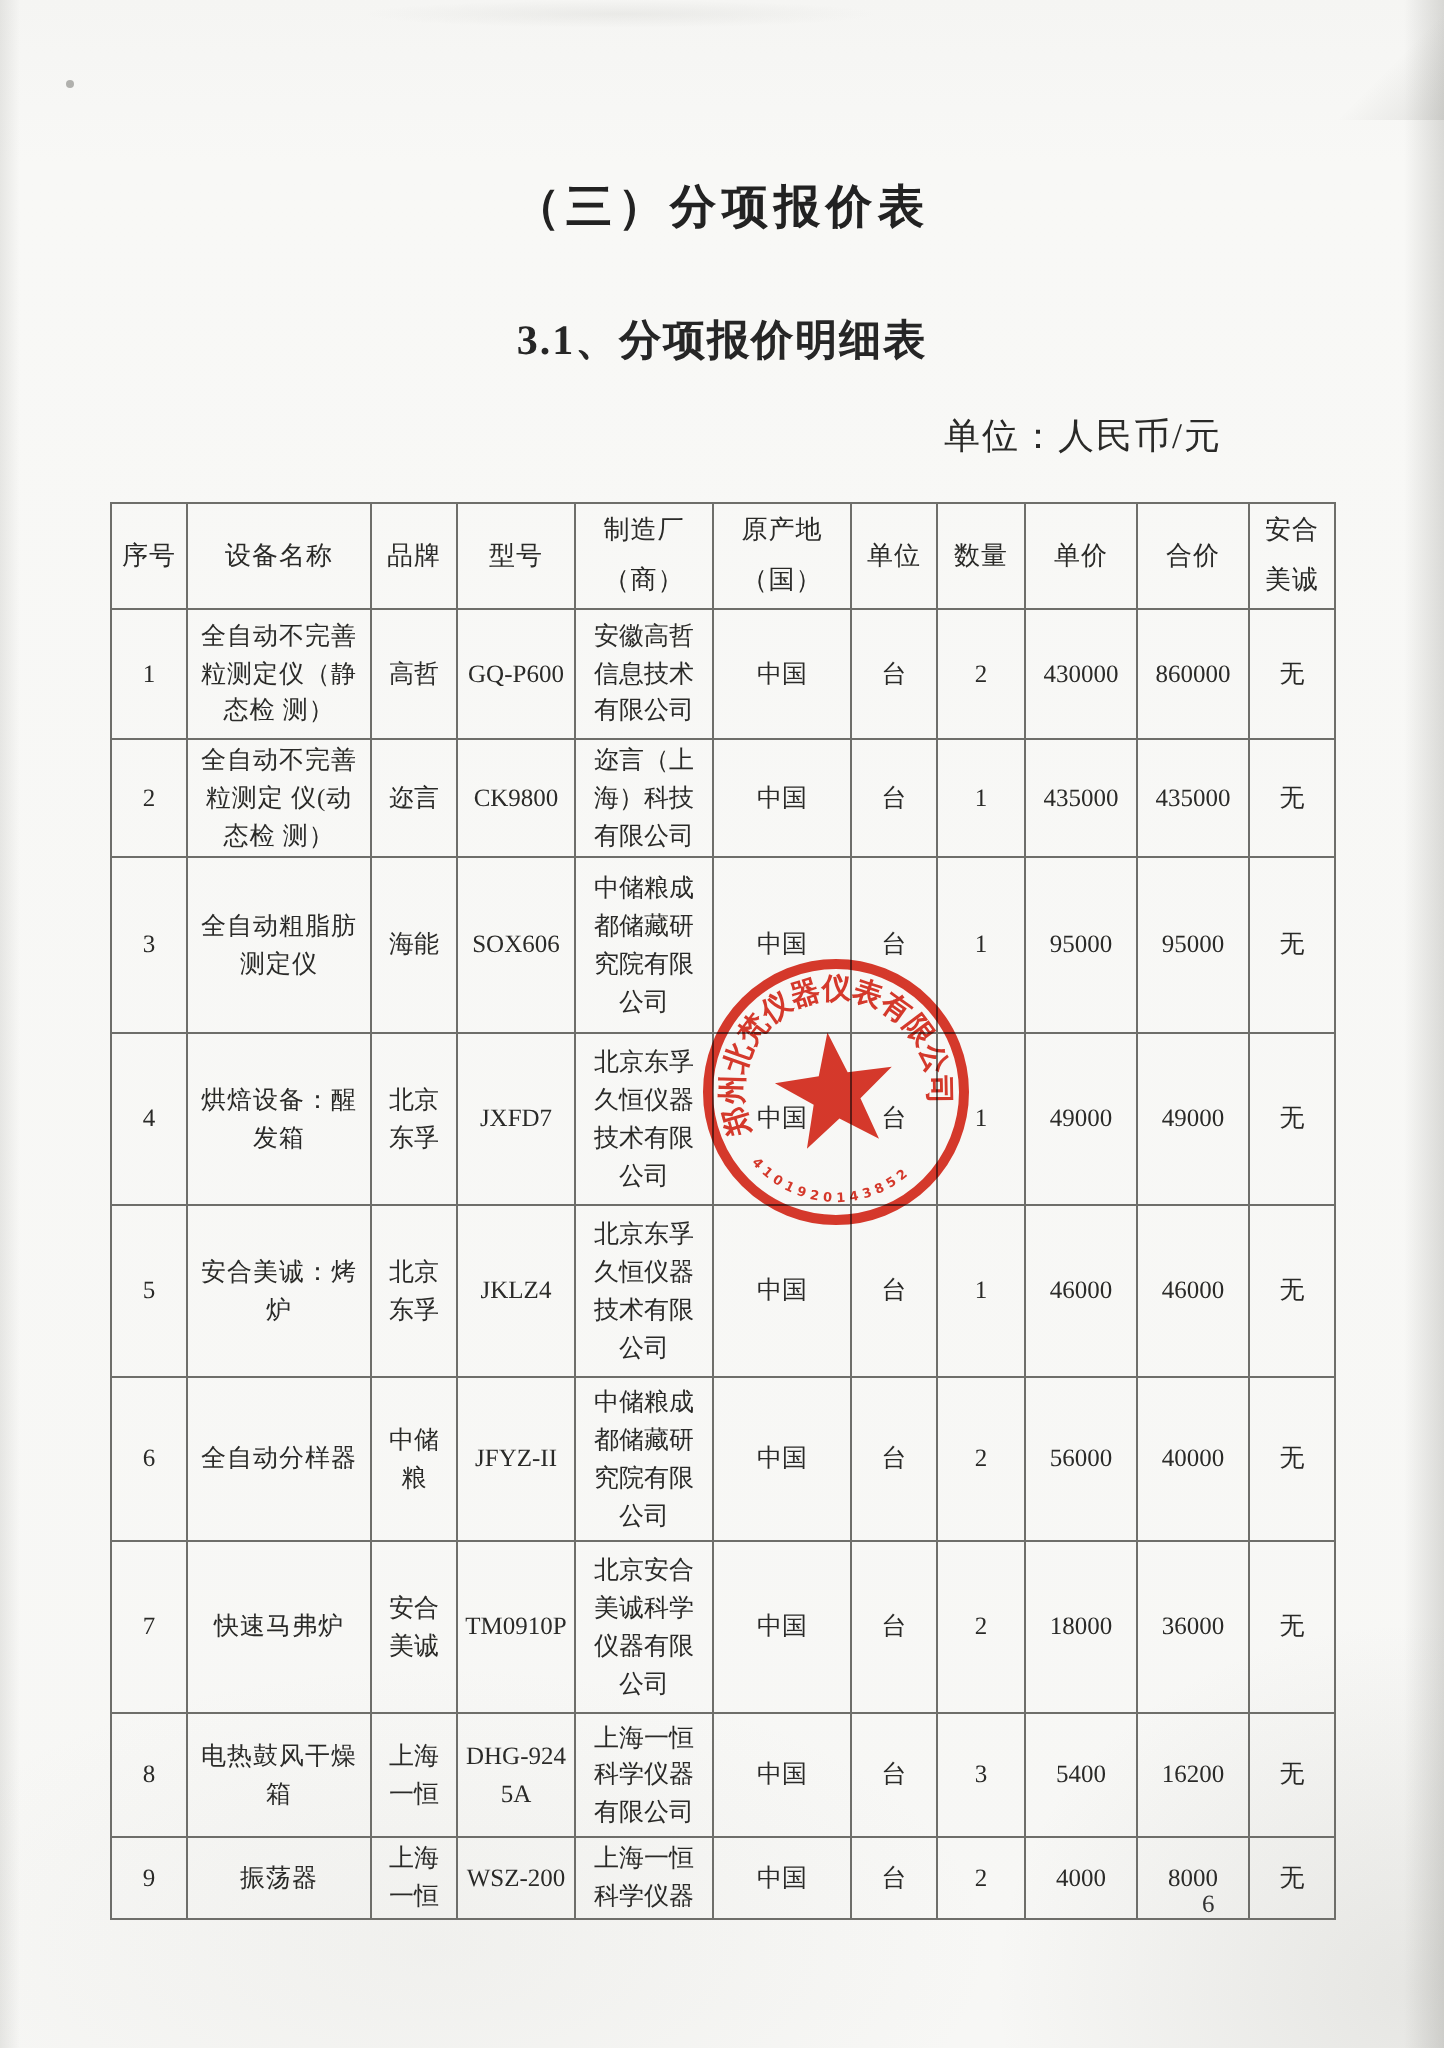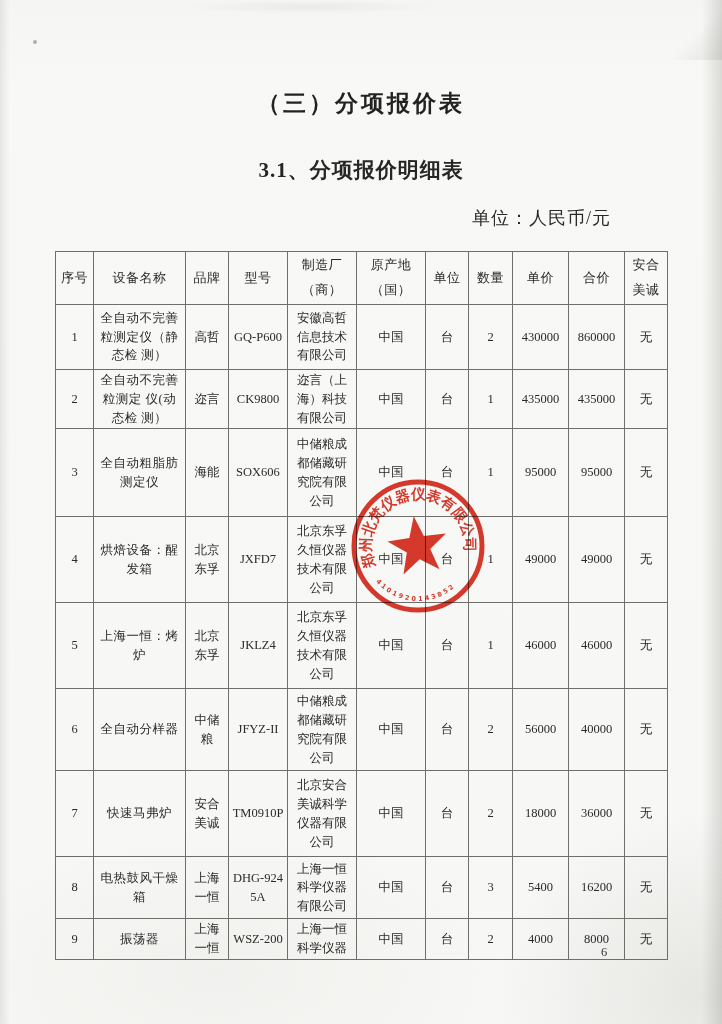--- a/index.html
+++ b/index.html
@@ -159,21 +159,21 @@
           <td class="col4">北京东孚久恒仪器技术有限公司</td>
           <td class="col5">中国</td>
           <td class="col6">台</td>
           <td class="col7">1</td>
           <td class="col8">49000</td>
           <td class="col9">49000</td>
           <td class="col10">无</td>
         </tr>
         <tr style="height: 86px;">
           <td class="col0">5</td>
-          <td class="col1">上海一恒：烤炉</td>
+          <td class="col1">安合美诚：烤炉</td>
           <td class="col2">北京东孚</td>
           <td class="col3">JKLZ4</td>
           <td class="col4">北京东孚久恒仪器技术有限公司</td>
           <td class="col5">中国</td>
           <td class="col6">台</td>
           <td class="col7">1</td>
           <td class="col8">46000</td>
           <td class="col9">46000</td>
           <td class="col10">无</td>
         </tr>

